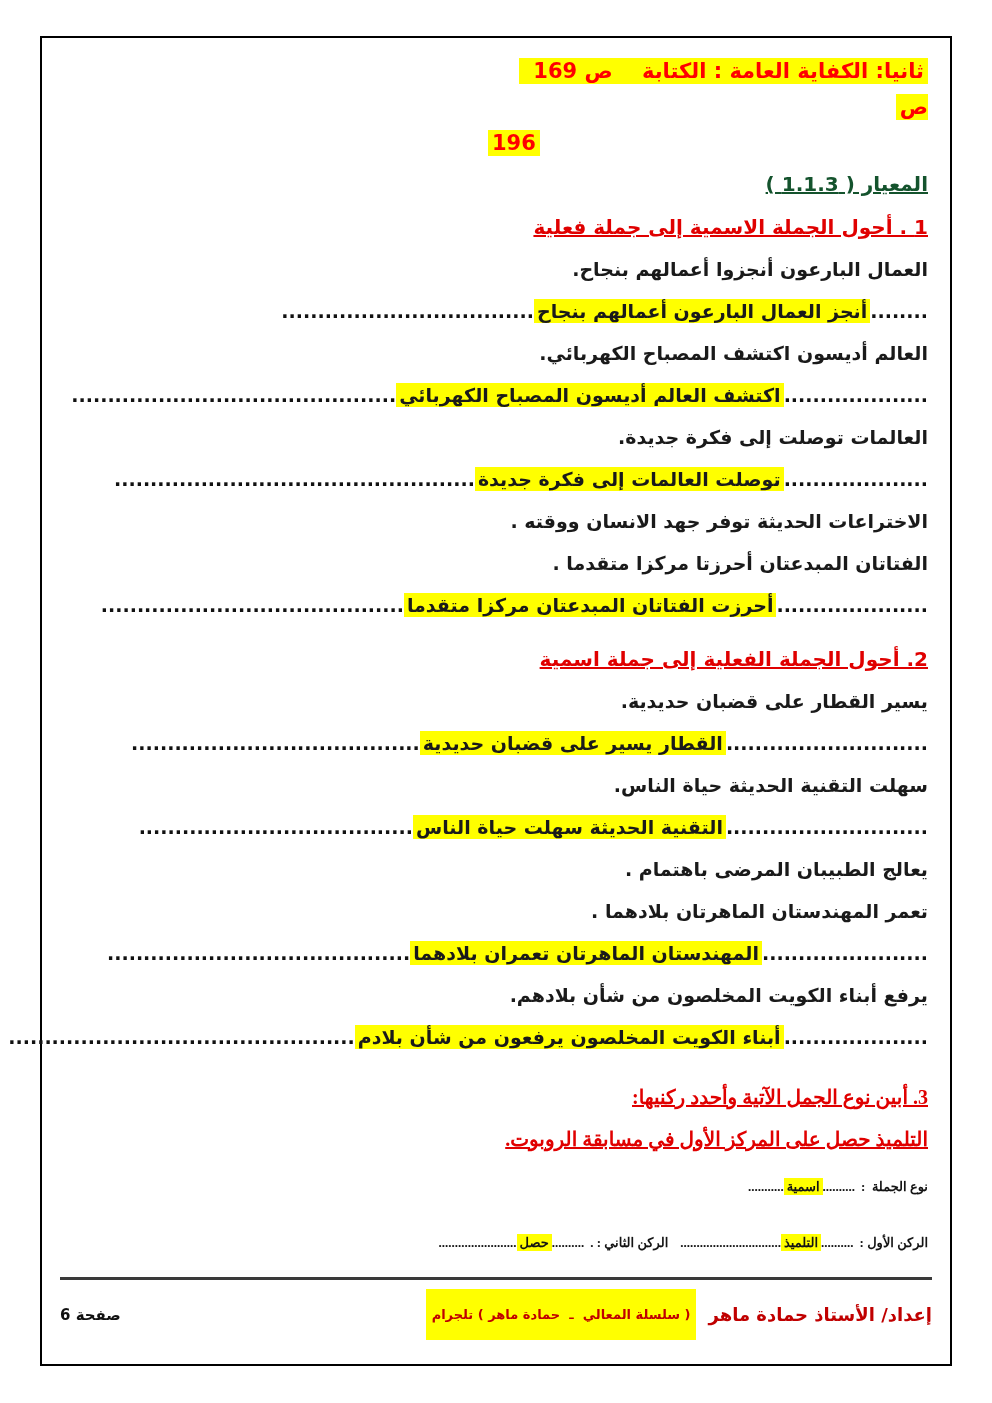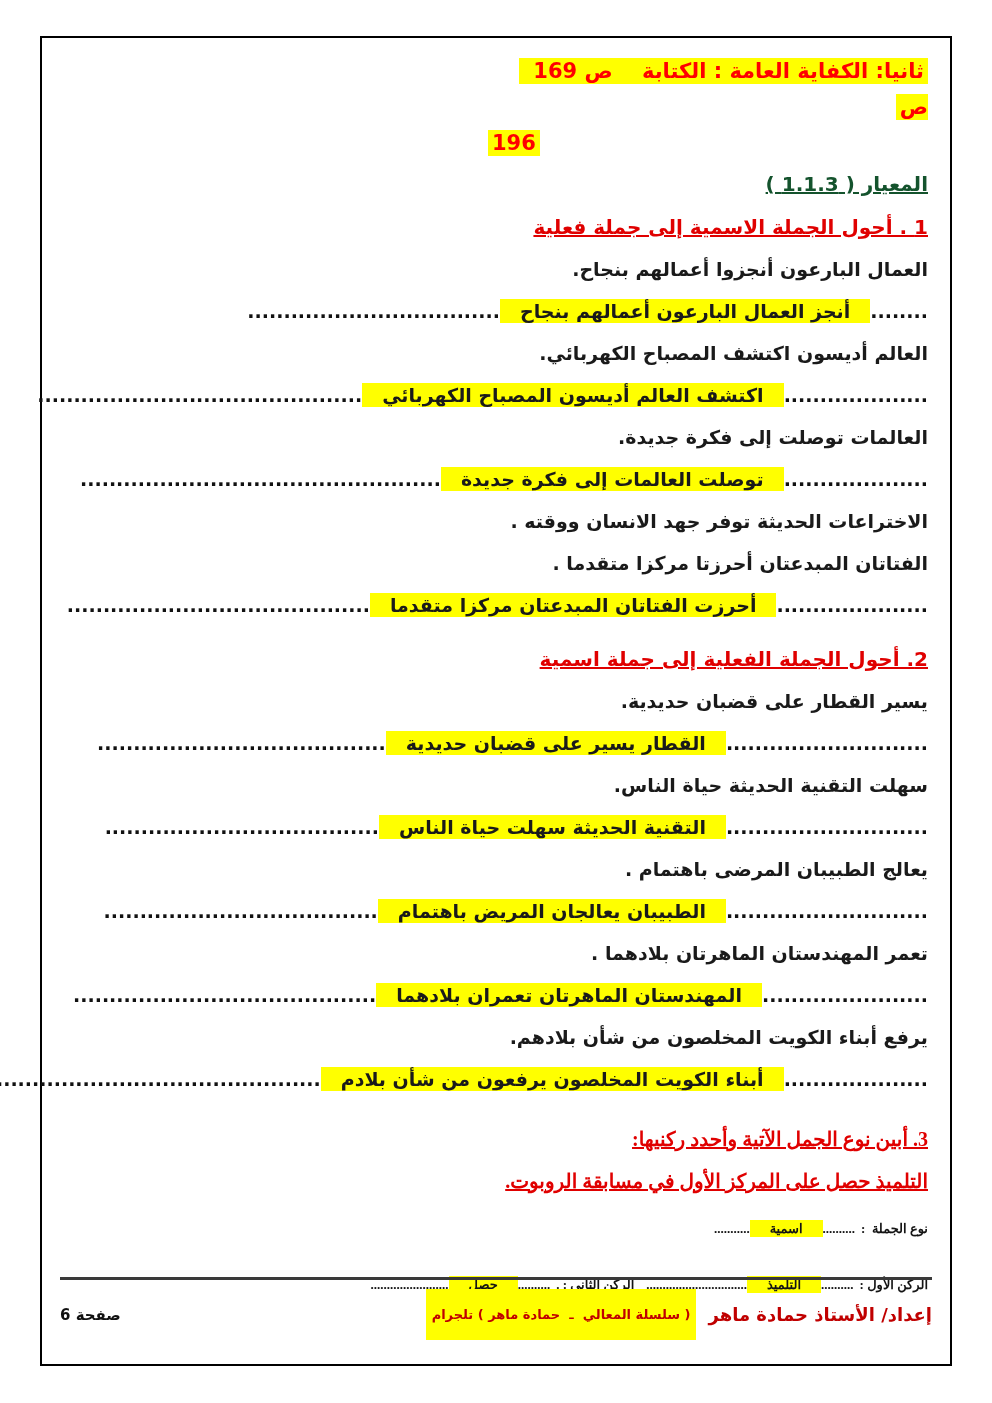--- a/index.html
+++ b/index.html
@@ -27,21 +27,21 @@
   .heading {
     color:#e00000; font-weight:bold; font-size:20px; line-height:30px;
     text-decoration:underline; margin:12px 0 6px 0;
   }
   .section { margin-top:2px; }
   .section.gap { margin-top:18px; }
 
   .q { font-weight:bold; font-size:19px; line-height:42px; color:#1a1a1a; white-space:nowrap; }
   .ans { font-weight:bold; font-size:19px; line-height:42px; color:#1a1a1a; white-space:nowrap; }
   .dots { font-weight:bold; color:#111; }
-  .ans .hl, .answord { padding:1px 20px;margin-top:47px; }
+  .ans .hl, .answord { padding:1px 3px;margin-top:47px; }
 
   .sec3 { margin-top:24px;font-family:Liberation Serif, serif; }
   .red-sentence {
     color:#e00000; font-weight:bold; font-size:20px; line-height:42px;
     text-decoration:underline;
   }
   .s3-row { font-weight:bold; font-size:13px; line-height:46px; white-space:nowrap; margin-top:4px; }
   .s3-row .lbl { margin-left:6px; }
   .s3-row .lbl2 { margin-right:12px; margin-left:6px; }
   .s3-row.row2 { margin-top:10px; }
@@ -81,21 +81,20 @@
           <div class="q">الفتاتان المبدعتان أحرزتا مركزا متقدما .</div>
           <div class="ans"><span class="dots">.....................</span><span class="hl">أحرزت الفتاتان المبدعتان مركزا متقدما</span><span class="dots">..........................................</span></div>
         </div>
         <div class="section gap">
           <div class="heading">2. أحول الجملة الفعلية إلى جملة اسمية</div>
           <div class="q">يسير القطار على قضبان حديدية.</div>
           <div class="ans"><span class="dots">............................</span><span class="hl">القطار يسير على قضبان حديدية</span><span class="dots">........................................</span></div>
           <div class="q">سهلت التقنية الحديثة حياة الناس.</div>
           <div class="ans"><span class="dots">............................</span><span class="hl">التقنية الحديثة سهلت حياة الناس</span><span class="dots">......................................</span></div>
           <div class="q">يعالج الطبيبان المرضى باهتمام .</div>
-          <div class="ans"><span class="dots">............................</span><span class="hl">الطبيبان يعالجان المريض باهتمام</span><span class="dots">......................................</span></div>
           <div class="q">تعمر المهندستان الماهرتان بلادهما .</div>
           <div class="ans"><span class="dots">.......................</span><span class="hl">المهندستان الماهرتان تعمران بلادهما</span><span class="dots">..........................................</span></div>
           <div class="q">يرفع أبناء الكويت المخلصون من شأن بلادهم.</div>
           <div class="ans"><span class="dots">....................</span><span class="hl">أبناء الكويت المخلصون يرفعون من شأن بلادم</span><span class="dots">................................................</span></div>
         </div>
       </div>
 
     <div class="sec3">
       <div class="heading">3. أبين نوع الجمل الآتية وأحدد ركنيها:</div>
       <div class="red-sentence">التلميذ حصل على المركز الأول في مسابقة الروبوت.</div>

